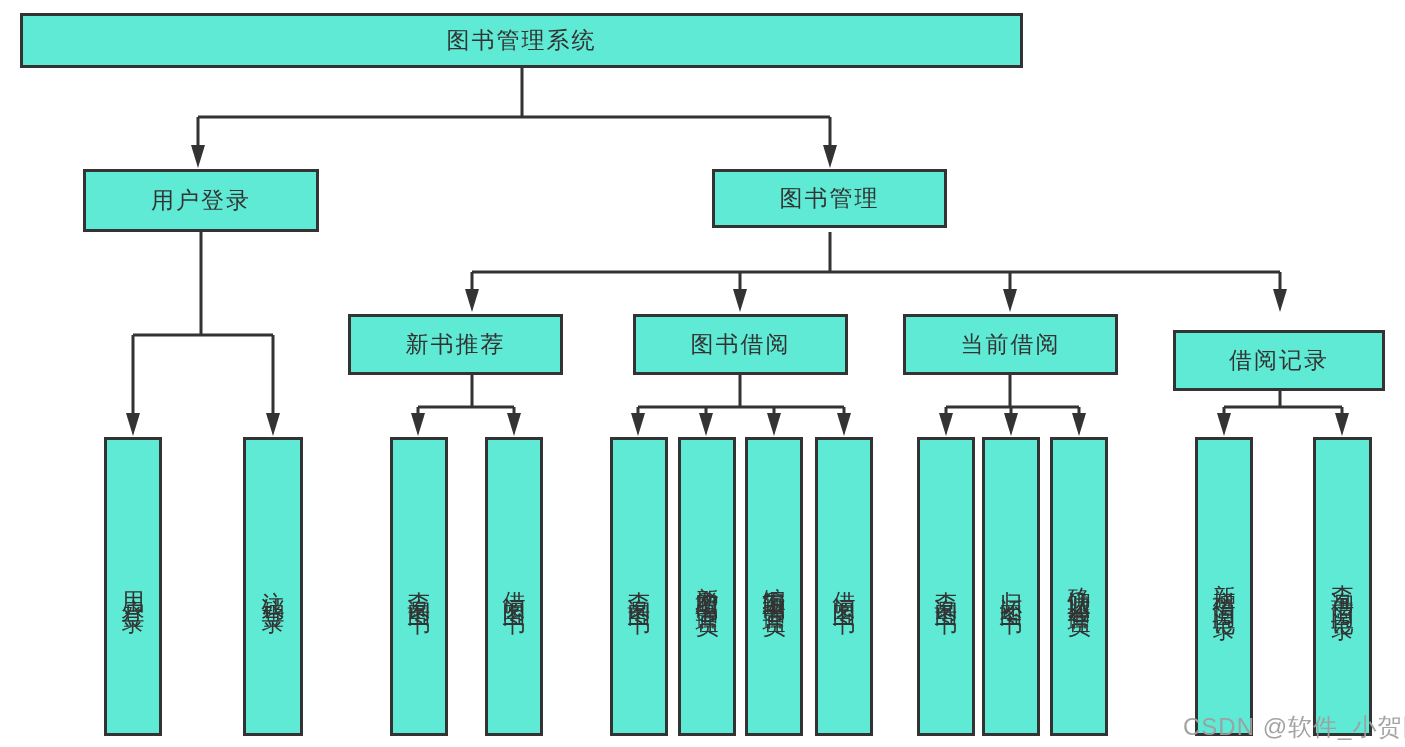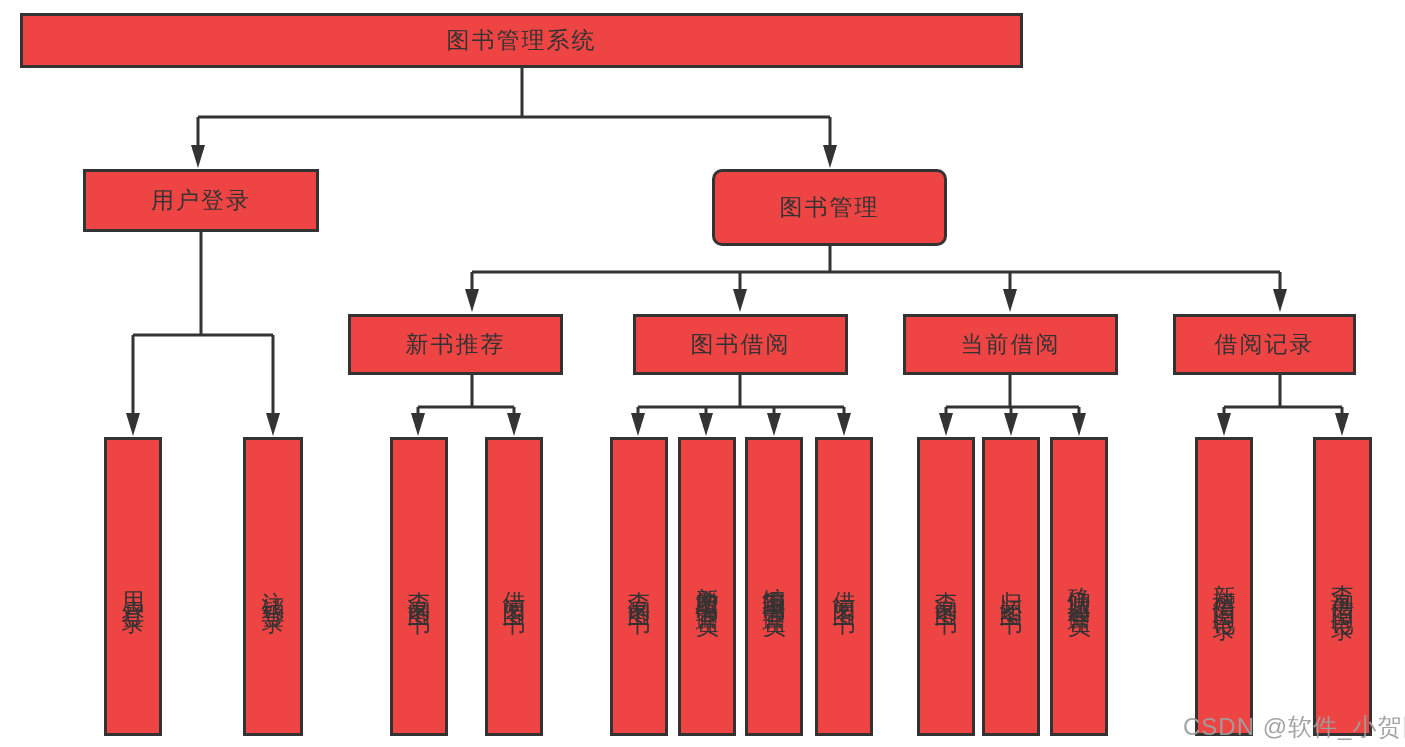--- a/index.html
+++ b/index.html
@@ -21,46 +21,46 @@
     stroke-width: 3;
     fill: none;
   }
   svg.connectors polygon {
     fill: #333333;
     stroke: none;
   }
   .node {
     position: absolute;
     box-sizing: border-box;
-    background: #ef4444;
+    background: #5eead4;
     border: 3px solid #333333;
     display: flex;
     align-items: center;
     justify-content: center;
     color: #333333;
     z-index: 2;
   }
   .node.h { font-size: 23px; letter-spacing: 2px; white-space: nowrap; }
   .node.v span {
     writing-mode: vertical-rl;
     text-orientation: mixed;
     font-size: 23px;
     letter-spacing: 7px;
     line-height: 1;
     white-space: nowrap;
   }
   .node.v.tight span { letter-spacing: 4px; }
 
   #n-root  { left: 20px;  top: 13px;  width: 1003px; height: 55px; }
   #n-l2-0  { left: 83px;  top: 169px; width: 236px;  height: 63px; }
-  #n-l2-1  { left: 712px; top: 169px; width: 235px;  height: 77px; border-radius: 10px; }
+  #n-l2-1  { left: 712px; top: 169px; width: 235px;  height: 59px; }
   #n-l3-0  { left: 348px; top: 314px; width: 215px;  height: 61px; }
   #n-l3-1  { left: 633px; top: 314px; width: 215px;  height: 61px; }
   #n-l3-2  { left: 903px; top: 314px; width: 215px;  height: 61px; }
-  #n-l3-3  { left: 1173px; top: 314px; width: 183px; height: 61px; }
+  #n-l3-3  { left: 1173px; top: 330px; width: 212px; height: 61px; }
 
   .leaf { top: 437px; width: 58px; height: 299px; }
   #n-leaf-0  { left: 104px; }
   #n-leaf-1  { left: 243px; width: 60px; }
   #n-leaf-2  { left: 390px; }
   #n-leaf-3  { left: 485px; }
   #n-leaf-4  { left: 610px; }
   #n-leaf-5  { left: 678px; }
   #n-leaf-6  { left: 745px; }
   #n-leaf-7  { left: 815px; }

